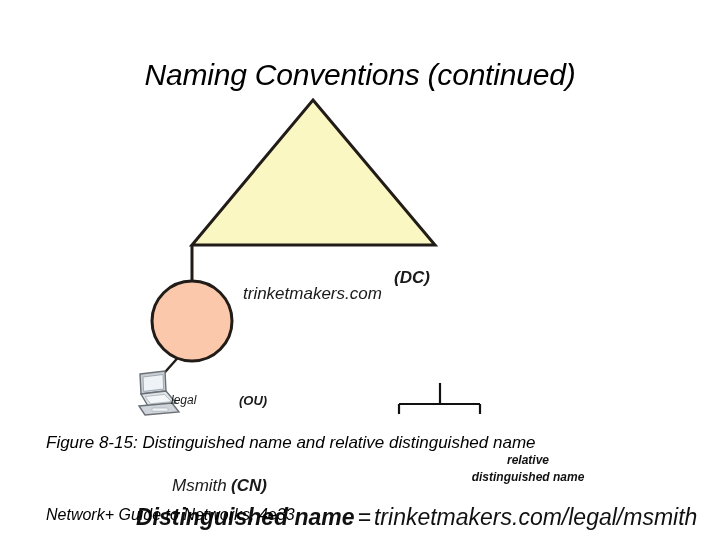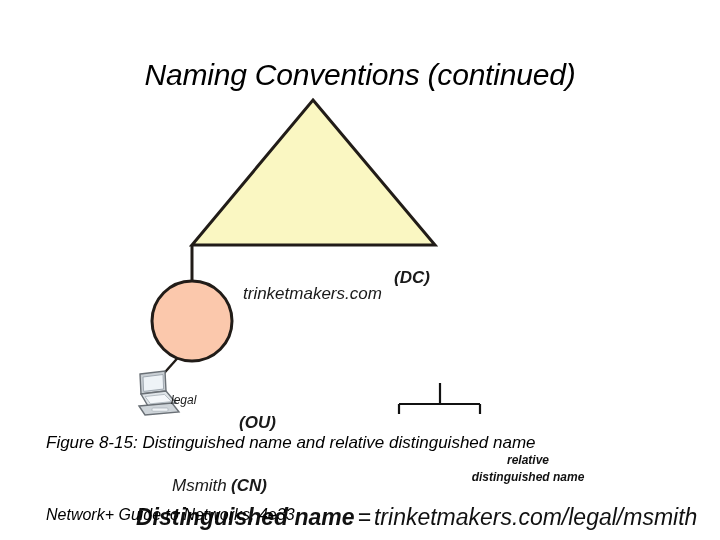--- a/index.html
+++ b/index.html
@@ -76,23 +76,22 @@
   }
   #label-ou-name {
     left: 171px;
     top: 303px;
     font-size: 12px;
     font-weight: 400;
   }
   #label-ou-tag {
     left: 239px;
     top: 303px;
-    font-size: 17px;
-    font-weight: 700;
-    margin-top: 20px;
+    font-size: 13px;
+    font-weight: 700;
   }
   #label-cn-name {
     left: 172px;
     top: 386px;
     font-size: 17px;
     font-weight: 400;
   }
   #label-cn-tag {
     left: 231px;
     top: 386px;

